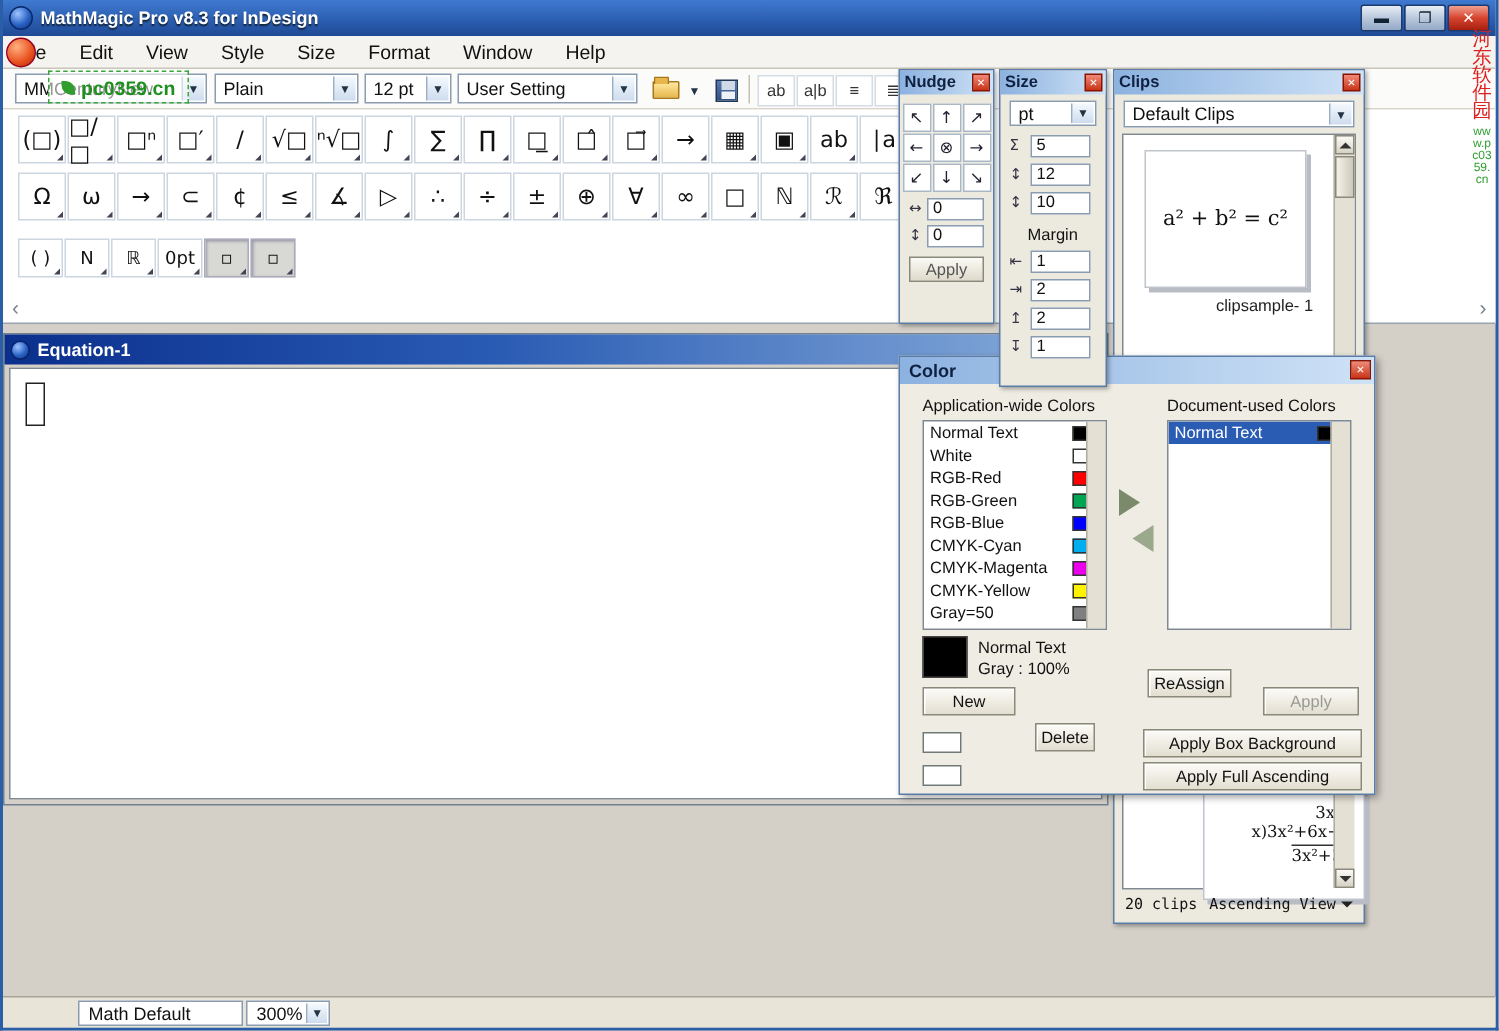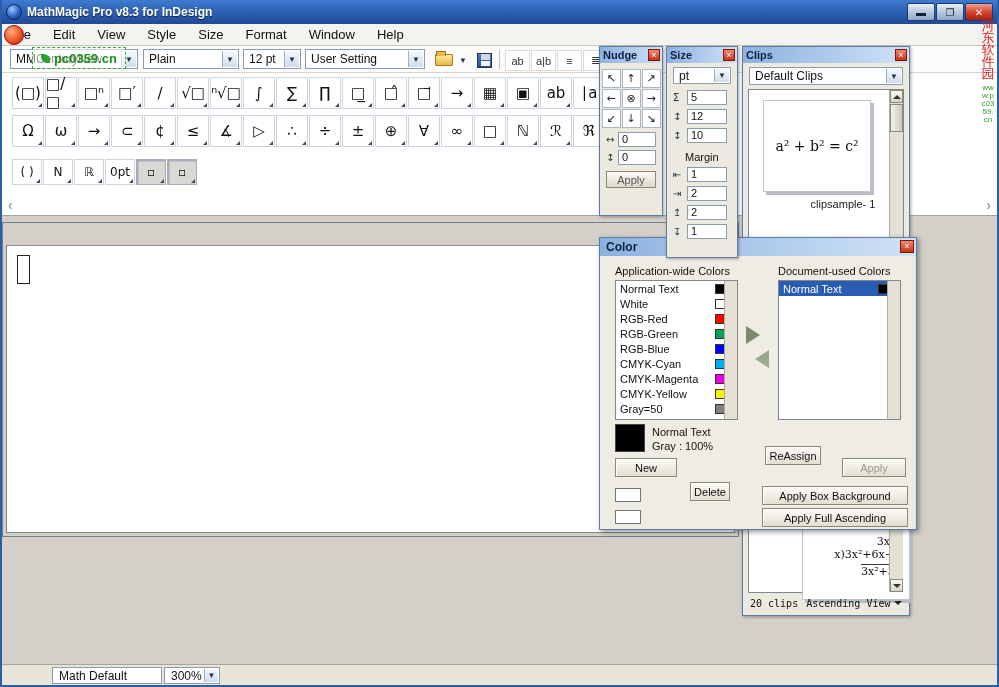--- a/index.html
+++ b/index.html
@@ -319,20 +319,24 @@
         </div>
       <div class="pbtn small gray">
           <span>▫</span>
         </div>
     </div>
     <span class="chev" style="left:6px;">‹</span>
     <span class="chev" style="right:6px;">›</span>
   </div>
 
   <div class="eqwin">
+    <div class="eq-titlebar">
+      <div class="eq-icon"></div>
+      <span class="eq-title">Equation-1</span>
+    </div>
     <div class="eq-canvas">
       <div class="eq-cursor"></div>
     </div>
   </div>
 
   <div class="statusbar">
     <div class="status-combo" style="left:2px; width:110px;">
       <span>Math Default</span>
     </div>
     <div class="status-combo" style="left:114px; width:56px; padding-right:16px;">

